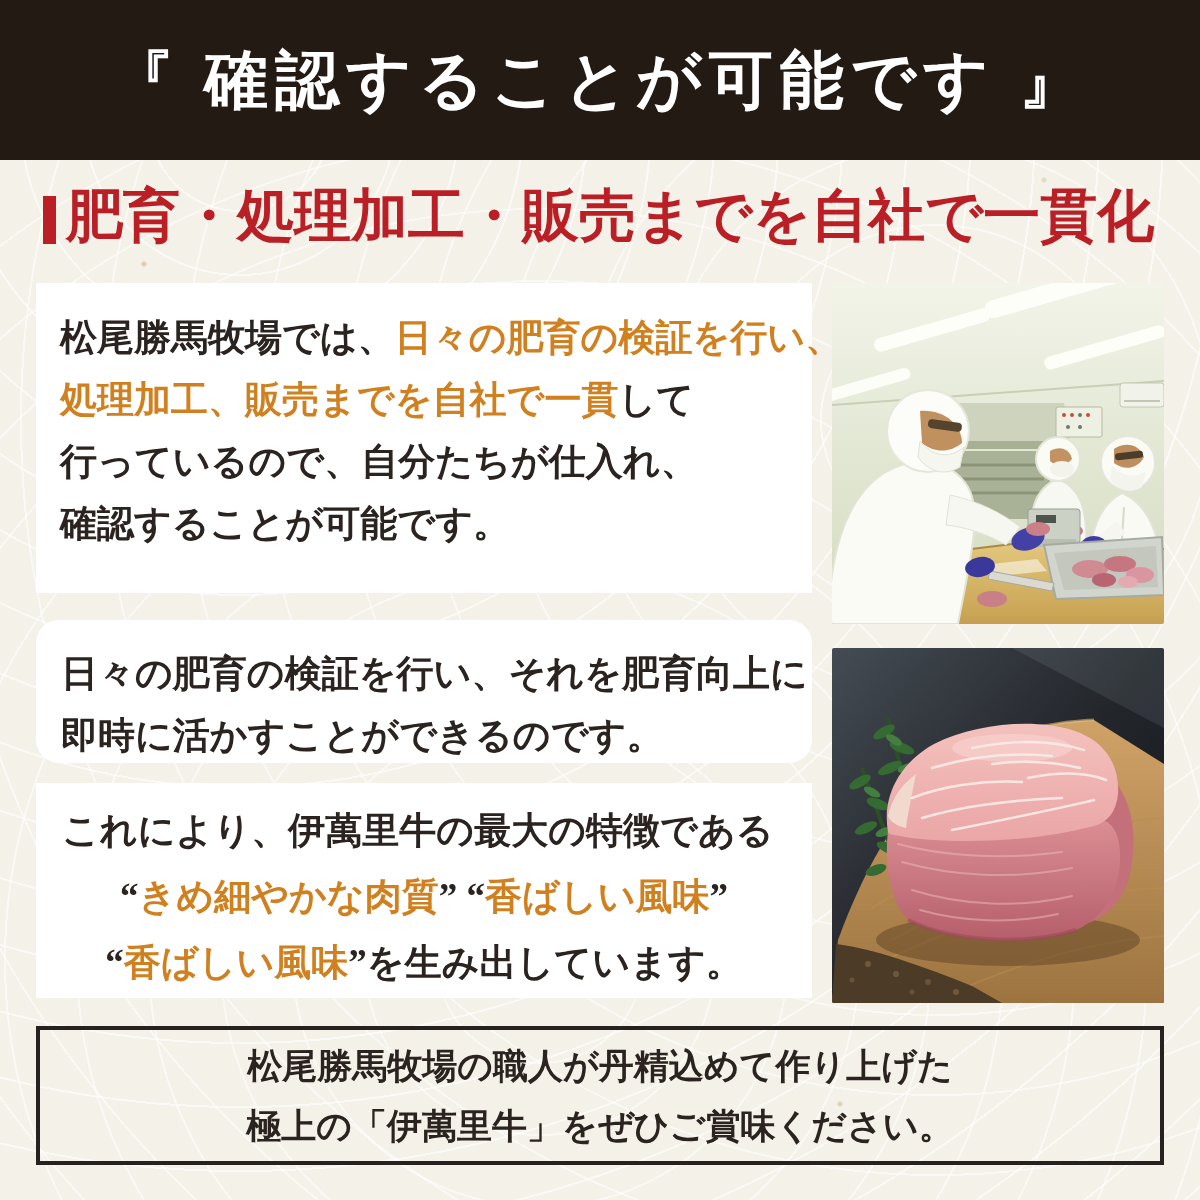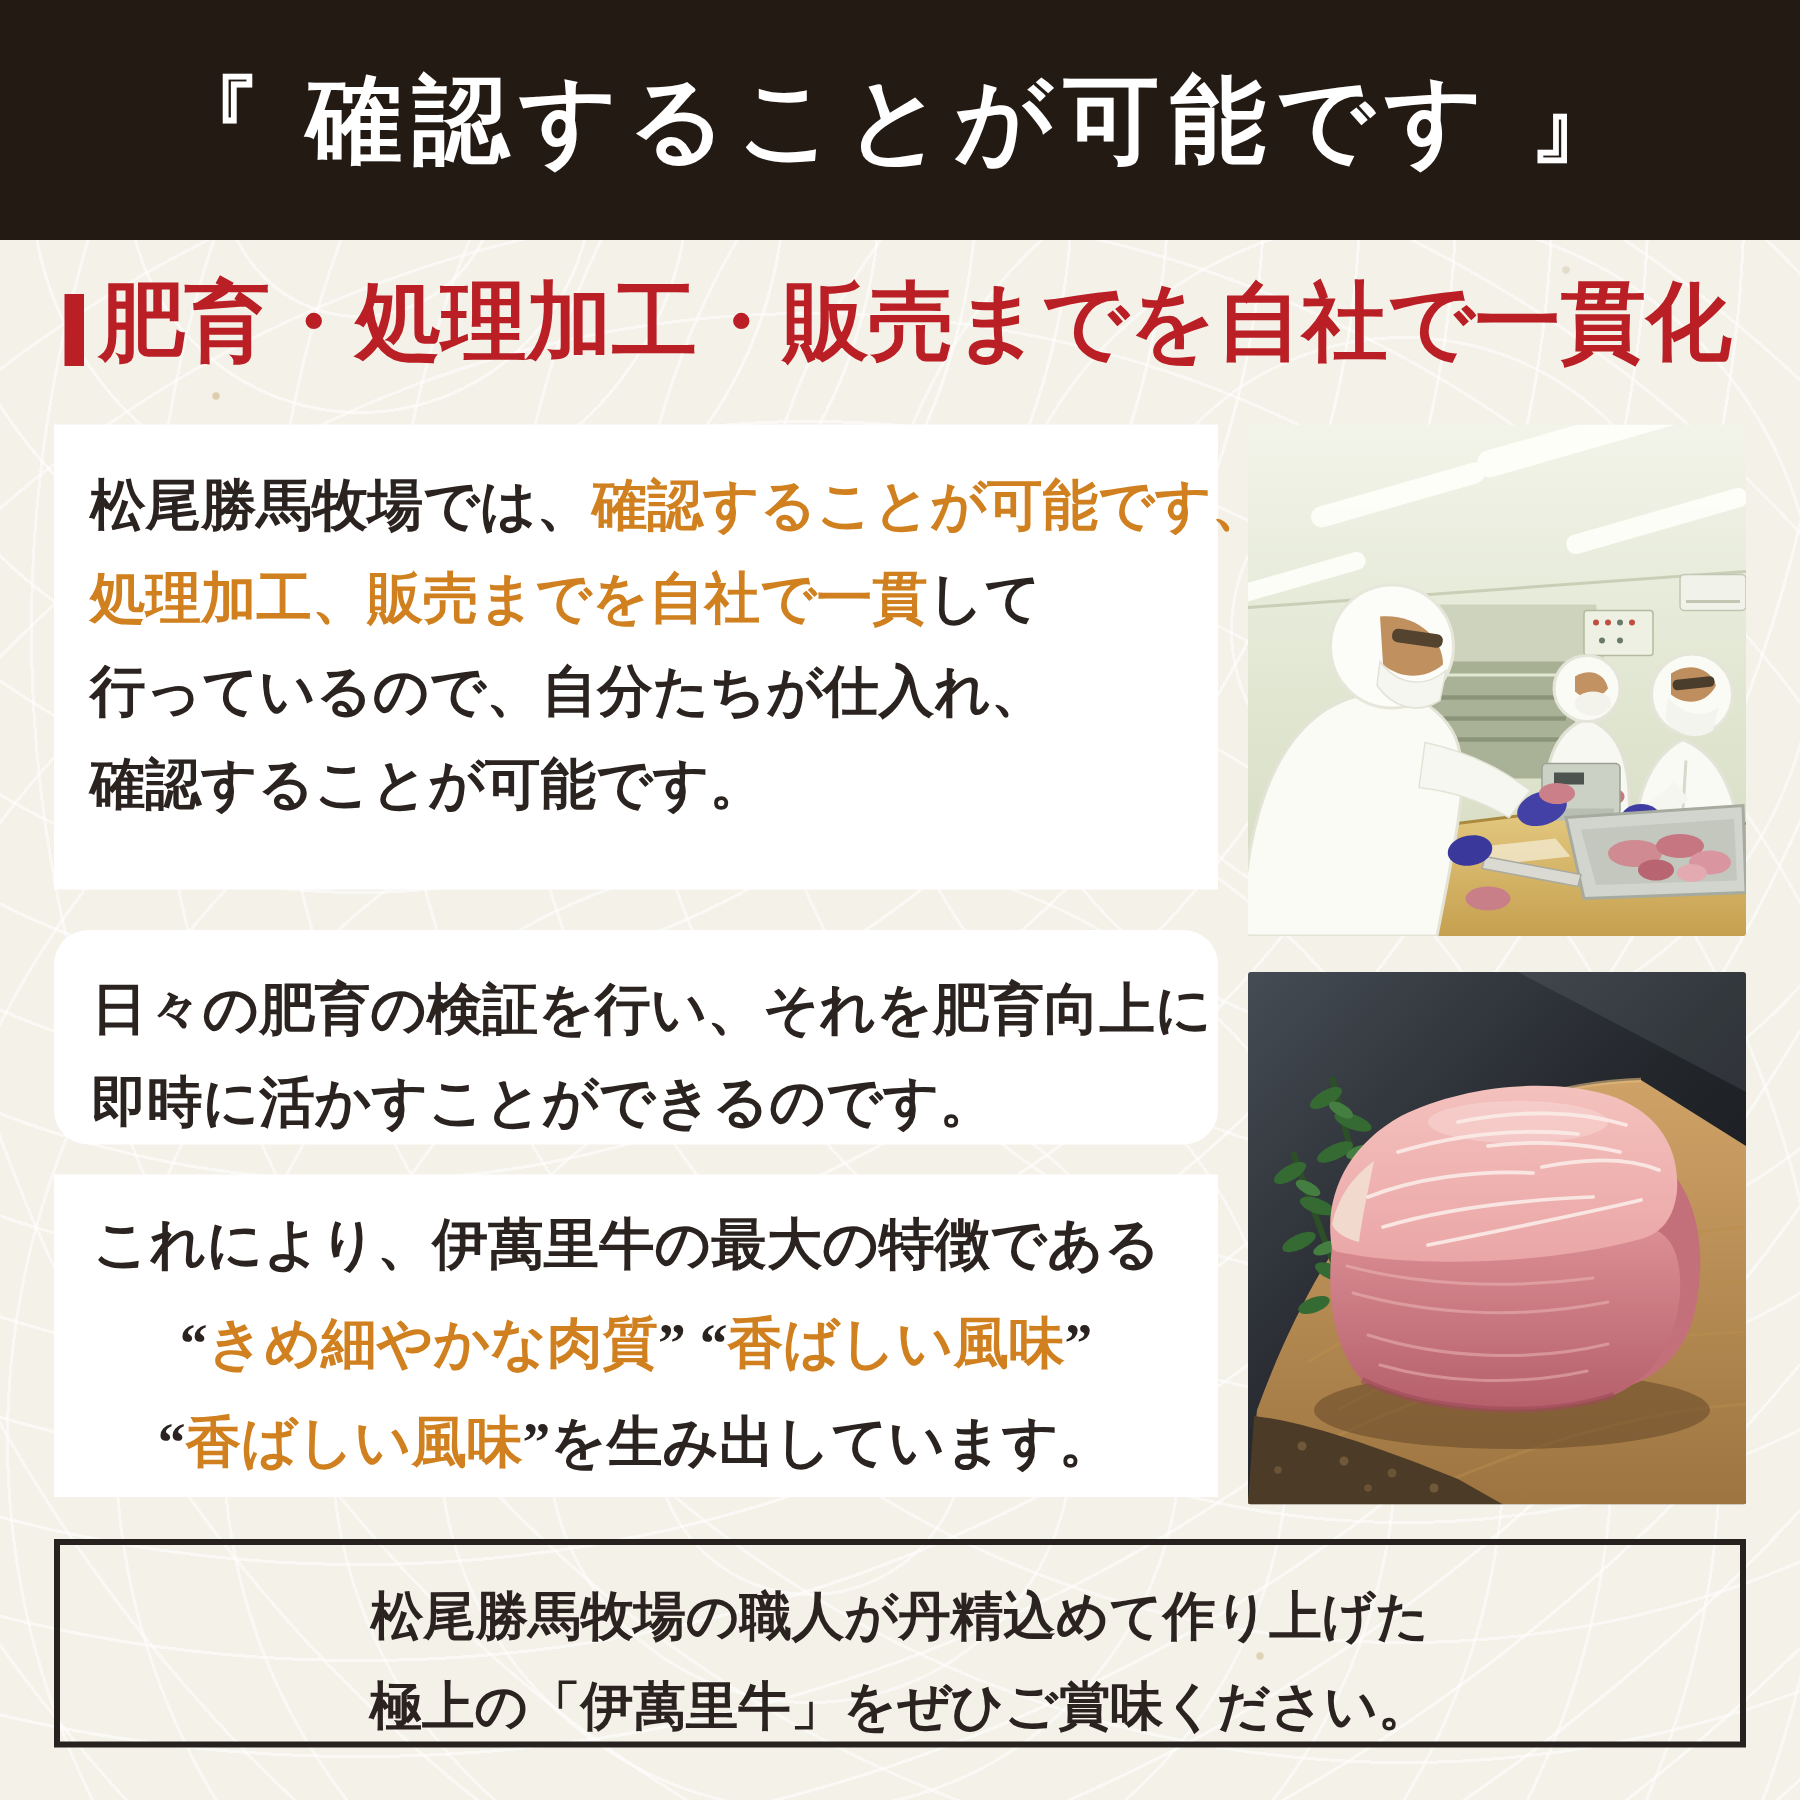--- a/index.html
+++ b/index.html
@@ -43,38 +43,38 @@
   .indent{padding-left:26px;}
   .center{text-align:center;}
   .t-dark{color:#2b2320;}
   .t-orange{color:#d0801f;}
   .photo{position:absolute;left:832px;width:332px;border-radius:2px;overflow:hidden;}
   .photo-processing{top:283px;height:341px;}
   .photo-wagyu{top:648px;height:355px;}
   .photo svg{display:block;width:100%;height:100%;}
   .footer-box{
     position:absolute;left:36px;top:1026px;width:1128px;height:139px;box-sizing:border-box;
-    border:4px solid #272220;text-align:center;padding-top:18px;
+    border:4px solid #272220;text-align:center;padding-top:7px;
   }
   .footer-box .line{font-size:35px;line-height:60px;}
 </style>
 </head>
 <body>
 
 <div class="page">
 
   <div class="header">
     <span>『 確認することが可能です 』</span>
   </div>
 
   <div class="red-bar"></div>
   <h2 class="section-title">肥育・処理加工・販売までを自社で一貫化</h2>
 
   <div class="white-box box-intro">
-    <p class="line"><span class="t-dark">松尾勝馬牧場では、</span><span class="t-orange">確認することが可能です、</span></p>
+    <p class="line"><span class="t-dark">松尾勝馬牧場では、</span><span class="t-orange">日々の肥育の検証を行い、</span></p>
     <p class="line"><span class="t-orange">処理加工、販売までを自社で一貫</span><span class="t-dark">して</span></p>
     <p class="line"><span class="t-dark">行っているので、自分たちが仕入れ、</span></p>
     <p class="line"><span class="t-dark">確認することが可能です。</span></p>
   </div>
 
   <div class="white-box box-verification">
     <p class="line"><span class="t-dark">日々の肥育の検証を行い、それを肥育向上に</span></p>
     <p class="line"><span class="t-dark">即時に活かすことができるのです。</span></p>
   </div>
 

